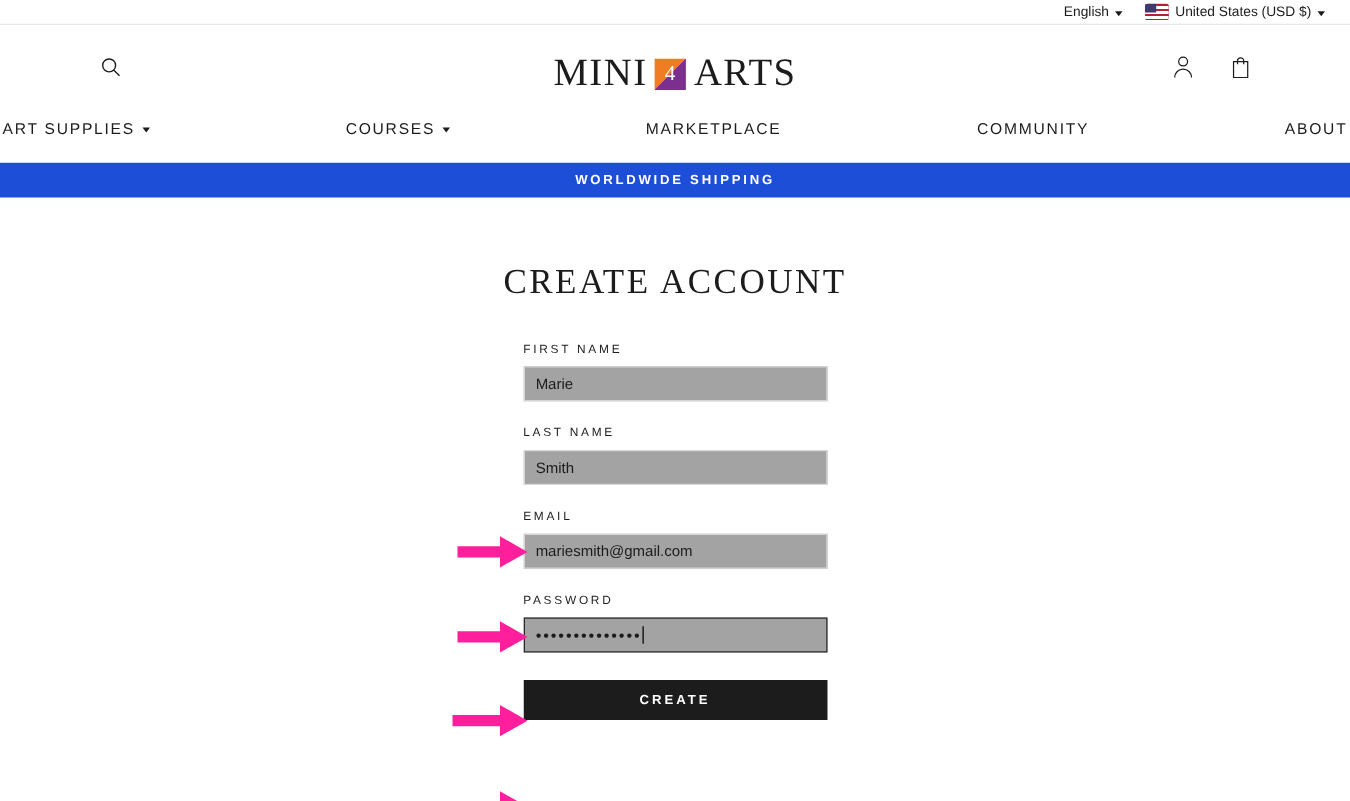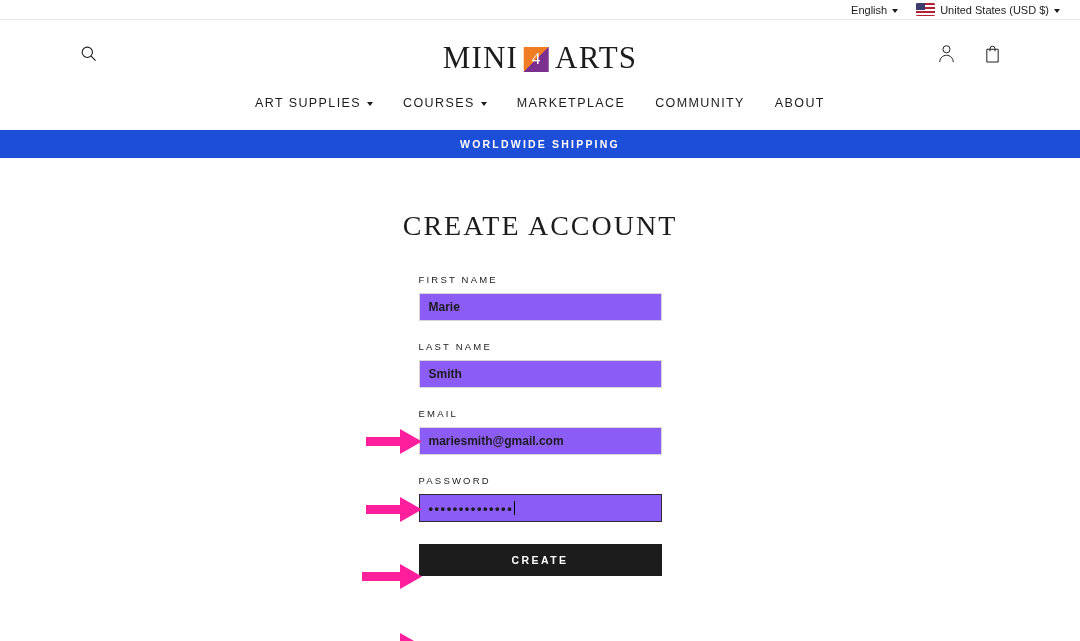--- a/index.html
+++ b/index.html
@@ -106,22 +106,22 @@
     color: #fff;
     font-size: 17px;
     font-family: "Liberation Serif", serif;
     position: relative;
     top: 1px;
   }
 
   nav.main-nav {
     display: flex;
     align-items: center;
-    justify-content: center;
-    gap: 26px;
+    justify-content: space-between;
+    gap: 40px;
     font-size: 12.5px;
     letter-spacing: 1.4px;
     color: #1c1c1c;
     padding-top: 4px;
   }
   nav.main-nav .nav-item {
     display: flex;
     align-items: center;
     gap: 6px;
     padding: 6px 2px;
@@ -165,29 +165,28 @@
     font-size: 9.5px;
     letter-spacing: 2.2px;
     color: #1c1c1c;
     margin-bottom: 8px;
     display: block;
   }
   .field-input {
     width: 243px;
     height: 28px;
     border: 1px solid #d6d6d6;
-    background: #8b5cf6;
+    background: #a3a3a3;
     font-size: 12px;
     color: #1c1c1c;
     padding: 0 9px;
     font-family: "Liberation Sans", sans-serif;
     display: flex;
     align-items: center;
     outline: none;
-    font-weight: bold;
   }
   .field-input.focused {
     border: 1.5px solid #2b2b2b;
   }
   .field-input.password-value {
     letter-spacing: 1.5px;
     font-size: 13px;
   }
   .caret-bar {
     display: inline-block;

